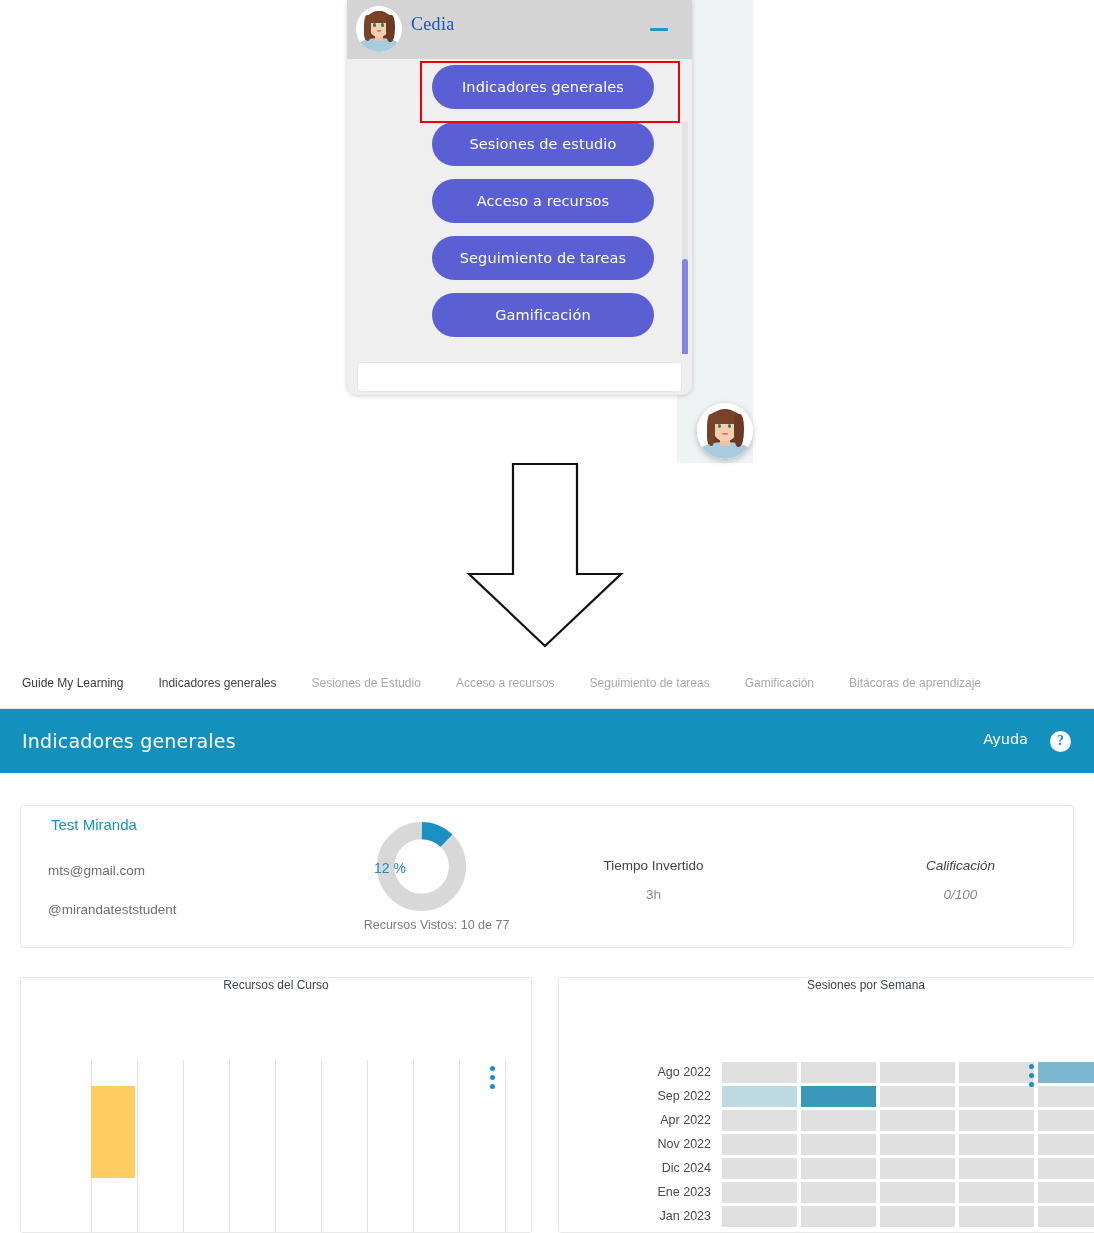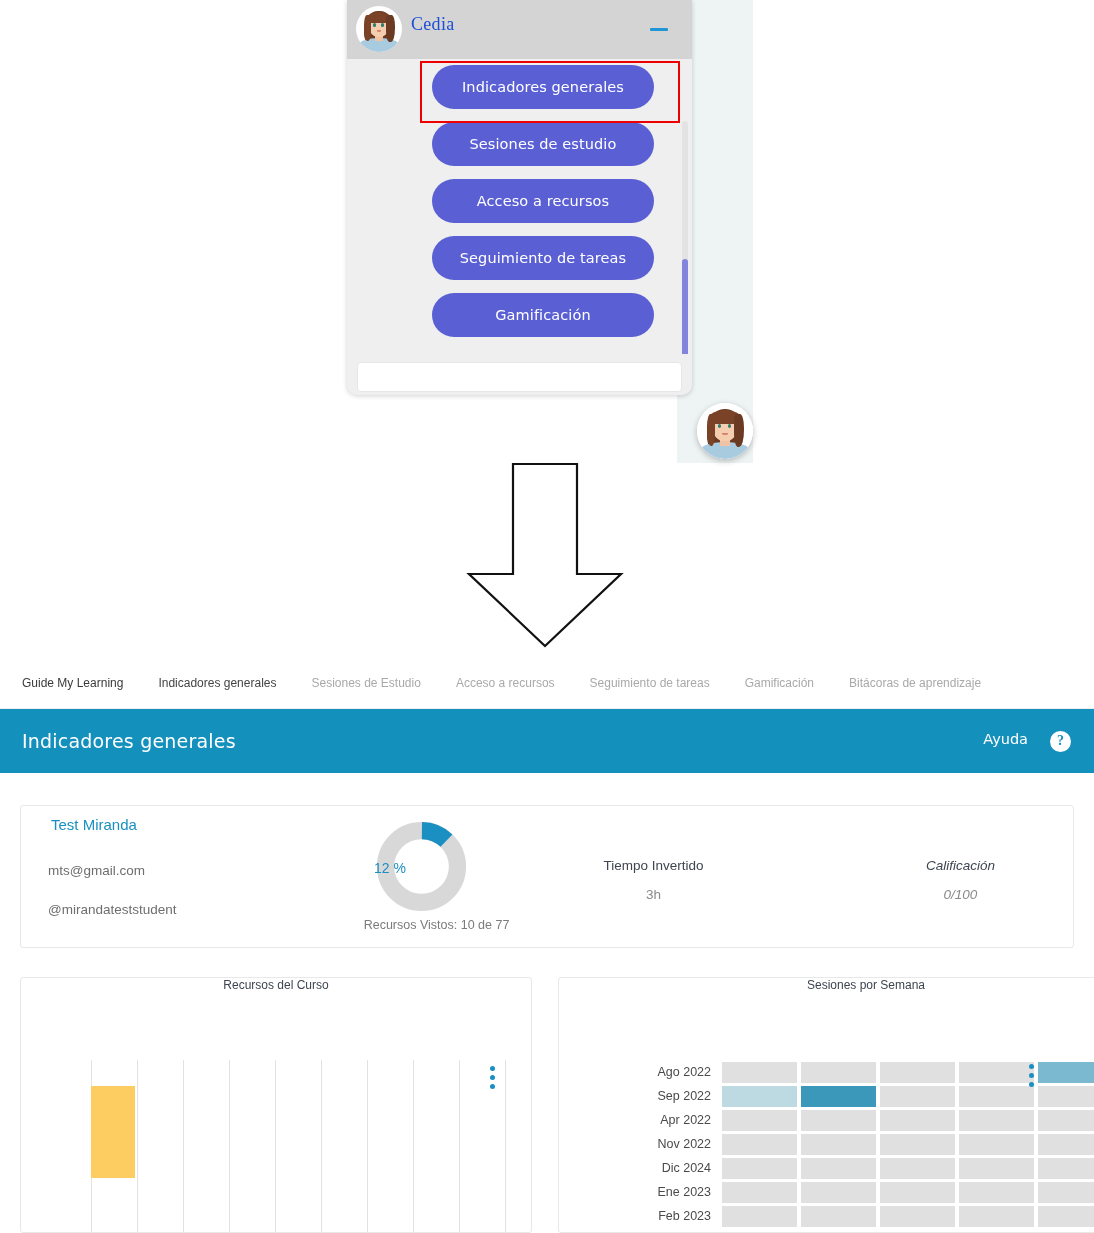--- a/index.html
+++ b/index.html
@@ -367,21 +367,21 @@
       </div>
       <div class="hm-row">
         <div class="hm-label">Ene 2023</div>
         <div class="hm-cell" style="background: rgb(224, 224, 224);"></div>
         <div class="hm-cell" style="background: rgb(224, 224, 224);"></div>
         <div class="hm-cell" style="background: rgb(224, 224, 224);"></div>
         <div class="hm-cell" style="background: rgb(224, 224, 224);"></div>
         <div class="hm-cell" style="background: rgb(224, 224, 224);"></div>
       </div>
       <div class="hm-row">
-        <div class="hm-label">Feb 2023</div>
+        <div class="hm-label">Jan 2023</div>
         <div class="hm-cell" style="background: rgb(224, 224, 224);"></div>
         <div class="hm-cell" style="background: rgb(224, 224, 224);"></div>
         <div class="hm-cell" style="background: rgb(224, 224, 224);"></div>
         <div class="hm-cell" style="background: rgb(224, 224, 224);"></div>
         <div class="hm-cell" style="background: rgb(224, 224, 224);"></div>
       </div>
     </div>
   <div class="kebab" style="left:470px;top:86px">
     <i></i>
       <i></i>

